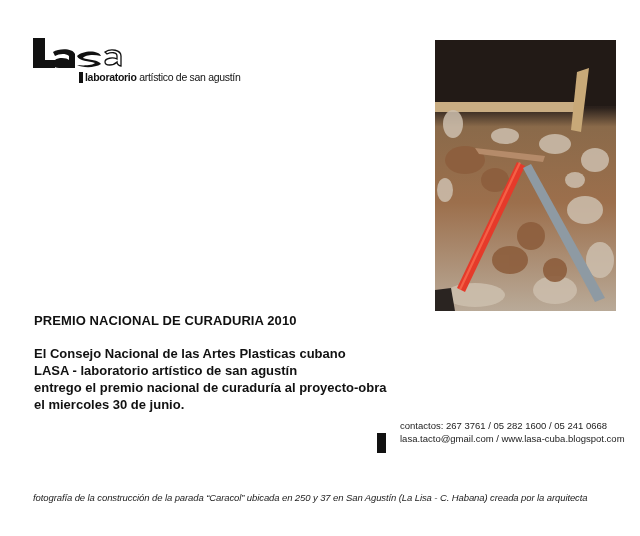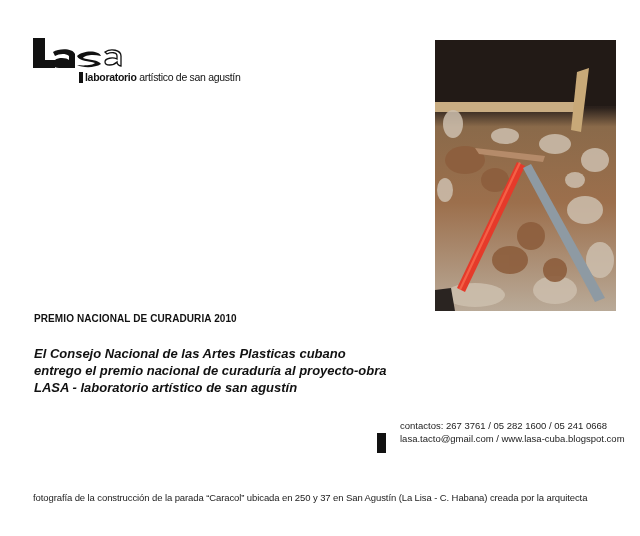--- a/index.html
+++ b/index.html
@@ -15,37 +15,37 @@
     }
     .logo-sub .b { font-weight: bold; }
     .logo-bar { position: absolute; left: 46px; top: 34px; width: 4px; height: 11px; background: #111; }
 
     .photo {
       position: absolute; left: 435px; top: 40px; width: 181px; height: 271px; overflow: hidden;
       background: #2a201b;
     }
 
     .title {
-      position: absolute; left: 34px; top: 313px; font-size: 10px; font-weight: bold;
+      position: absolute; left: 34px; top: 313px; font-size: 13px; font-weight: bold;
       letter-spacing: 0.1px; white-space: nowrap;
     }
     .body-text {
       position: absolute; left: 34px; top: 345px; font-size: 13px; font-weight: bold;
-      line-height: 17px; white-space: nowrap; font-style: italic;
+      line-height: 17px; white-space: nowrap;
     }
     .body-text div { height: 17px; }
 
     .contact-bar { position: absolute; left: 377px; top: 433px; width: 9px; height: 20px; background: #111; }
     .contact {
       position: absolute; left: 400px; top: 420px; font-size: 9.5px; line-height: 12.5px;
       white-space: nowrap; color: #222;
     }
 
     .caption {
-      position: absolute; left: 33px; top: 489px; font-size: 9.5px; 
+      position: absolute; left: 33px; top: 489px; font-size: 9.5px; font-style: italic;
       line-height: 17px; white-space: nowrap; color: #222; letter-spacing: -0.1px;
     }
   </style>
 </head>
 <body>
 
 <div class="logo">
   <svg class="logo-mark" width="100" height="34" viewBox="0 0 100 34">
 
     <path d="M0 0 H12 V22 H22 V30 H0 Z" fill="#111"></path>
@@ -107,22 +107,23 @@
     <polygon points="88,128 96,124 170,258 160,262" fill="#8e9aa3"></polygon>
 
     <polygon points="0,250 16,248 20,271 0,271" fill="#2a2421"></polygon>
   </svg>
 </div>
 
 <div class="title">PREMIO NACIONAL DE CURADURIA 2010</div>
 
 <div class="body-text">
   <div>El Consejo Nacional de las Artes Plasticas cubano</div>
+  <div>LASA - laboratorio artístico de san agustín</div>
   <div>entrego el premio nacional de curaduría al proyecto-obra</div>
-  <div>LASA - laboratorio artístico de san agustín</div>
+  <div>el miercoles 30 de junio.</div>
 </div>
 
 <div class="contact-bar"></div>
 <div class="contact">
   <div>contactos: 267 3761 / 05 282 1600 / 05 241 0668</div>
   <div>lasa.tacto@gmail.com / www.lasa-cuba.blogspot.com</div>
 </div>
 
 <div class="caption">
   <div>fotografía de la construcción de la parada “Caracol” ubicada en 250 y 37 en San Agustín (La Lisa - C. Habana) creada por la arquitecta</div>

